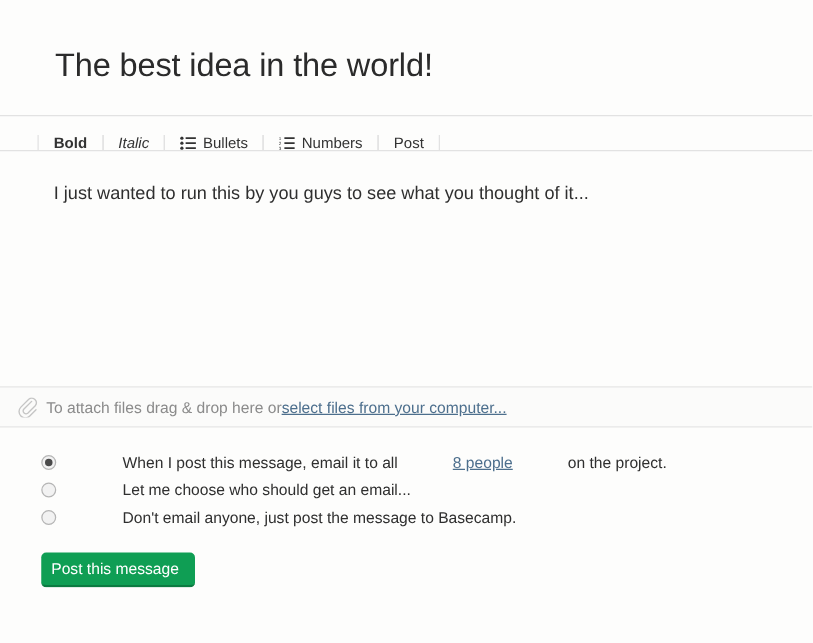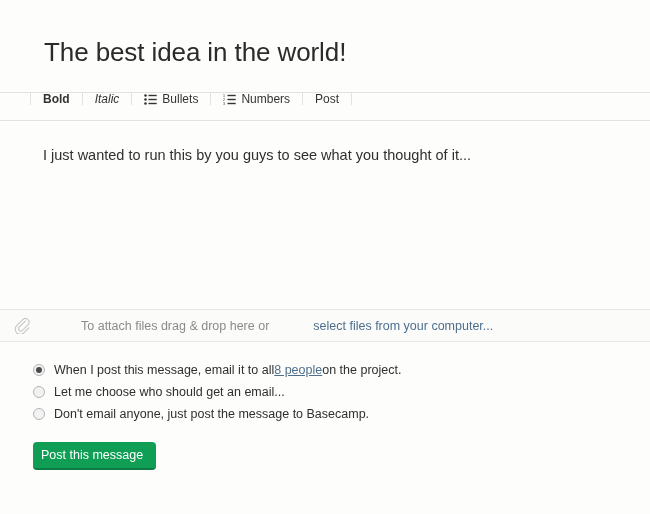--- a/index.html
+++ b/index.html
@@ -29,21 +29,21 @@
     margin: 13px;
   }
 
   
   .toolbar {
     margin-top: 23px;
     border-top: 1px solid #e2e2e2;
     border-bottom: 1px solid #e2e2e2;
     height: 27px;
     display: flex;
-    align-items: flex-start;
+    align-items: flex-end;
     background: #fdfdfc;
   }
   .toolbar-spacer-left {
     width: 31px;
     flex: 0 0 31px;
   }
   .tb-btn {
     display: flex;
     align-items: center;
     gap: 5px;
@@ -90,36 +90,36 @@
   
   .attach-row {
     border-top: 1px solid #e6e6e6;
     border-bottom: 1px solid #e6e6e6;
     background: #fbfbfa;
     height: 33px;
     display: flex;
     align-items: center;
     padding-left: 14px;
     box-sizing: border-box;
-    gap: 44px;
   }
   .clip-icon {
     width: 16px;
     height: 16px;
     flex: 0 0 16px;
     margin-right: 7px;
     opacity: .55;
   }
   .clip-icon svg { display: block; }
   .attach-text {
     font-size: 12.5px;
     color: #8b8b8b;
   }
   .attach-link {
     color: #4d6f8d;
+    text-decoration: underline;
     cursor: pointer;
   }
 
   
   .options {
     padding: 17px 0 0 33px;
   }
   .opt-row {
     display: flex;
     align-items: center;
@@ -143,20 +143,21 @@
     width: 6px;
     height: 6px;
     border-radius: 50%;
     background: #4a4a4a;
     left: 2px;
     top: 2px;
   }
   .opt-label {
     font-size: 12.5px;
     color: #2f2f2f;
+    margin-left: 44px;
   }
   .people-link {
     color: #4d6f8d;
     text-decoration: underline;
     cursor: pointer;
   }
 
   
   .post-wrap {
     padding: 17px 0 0 33px;

